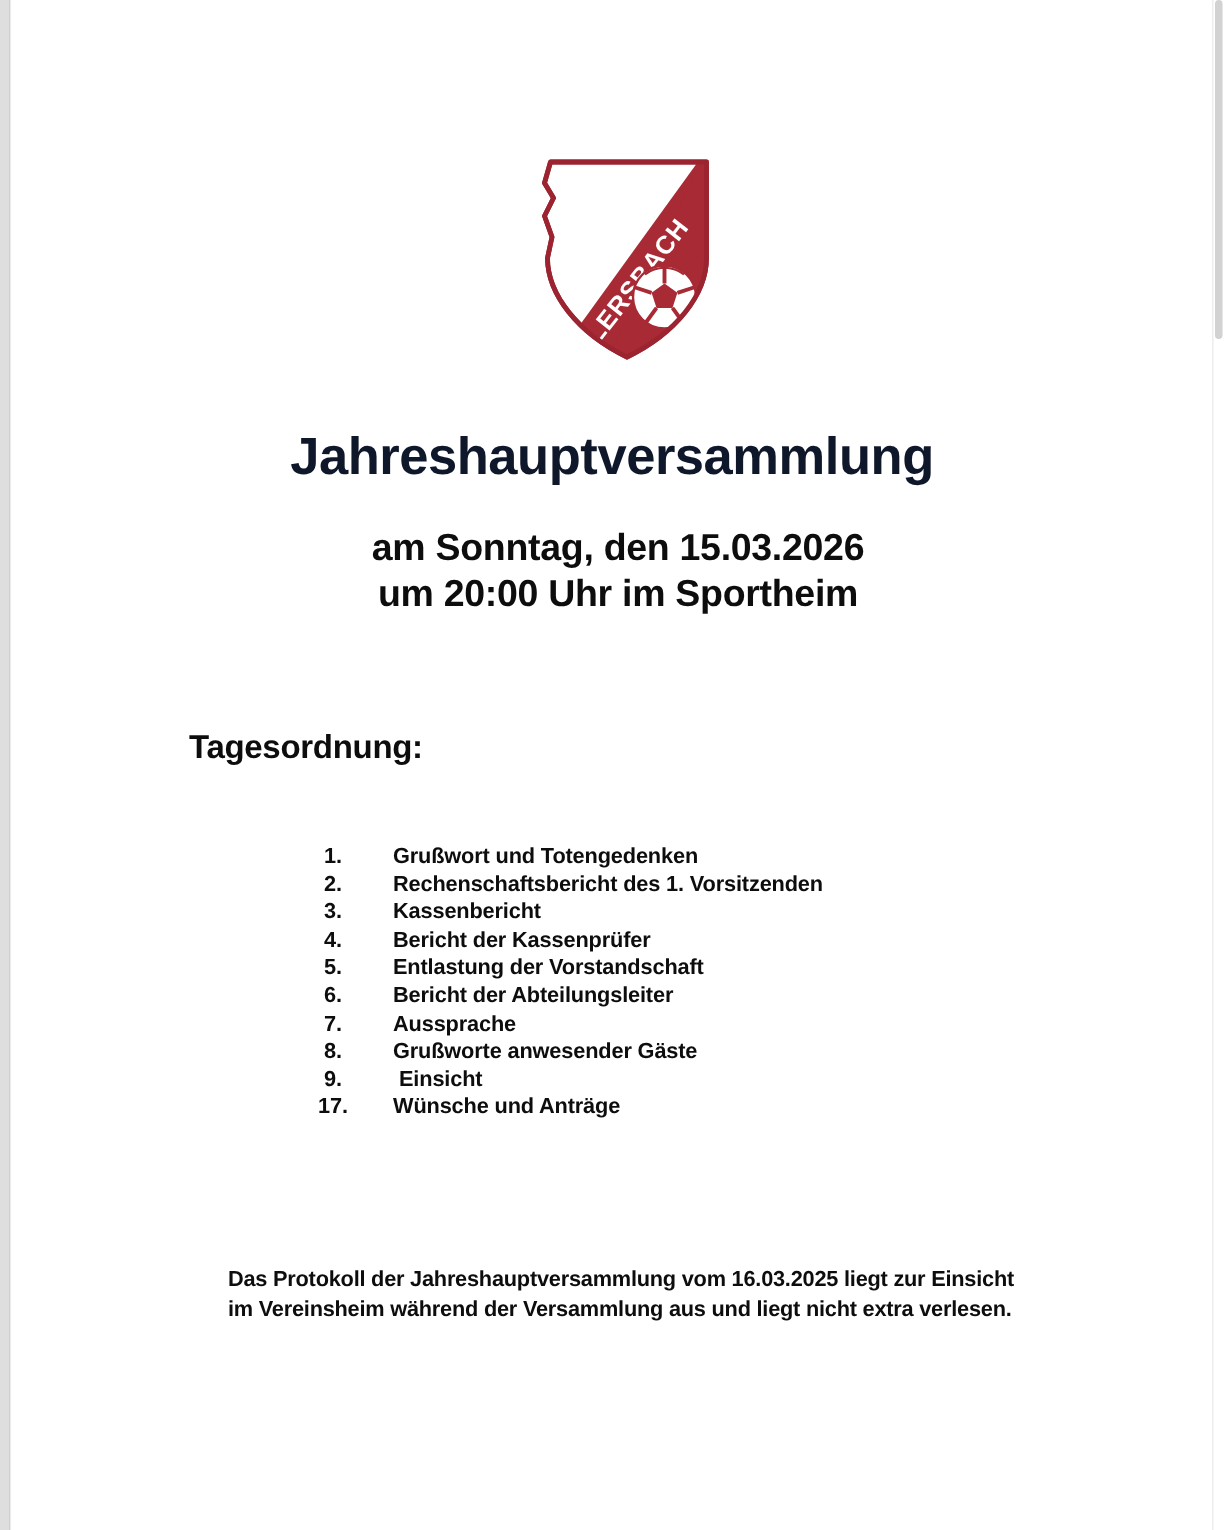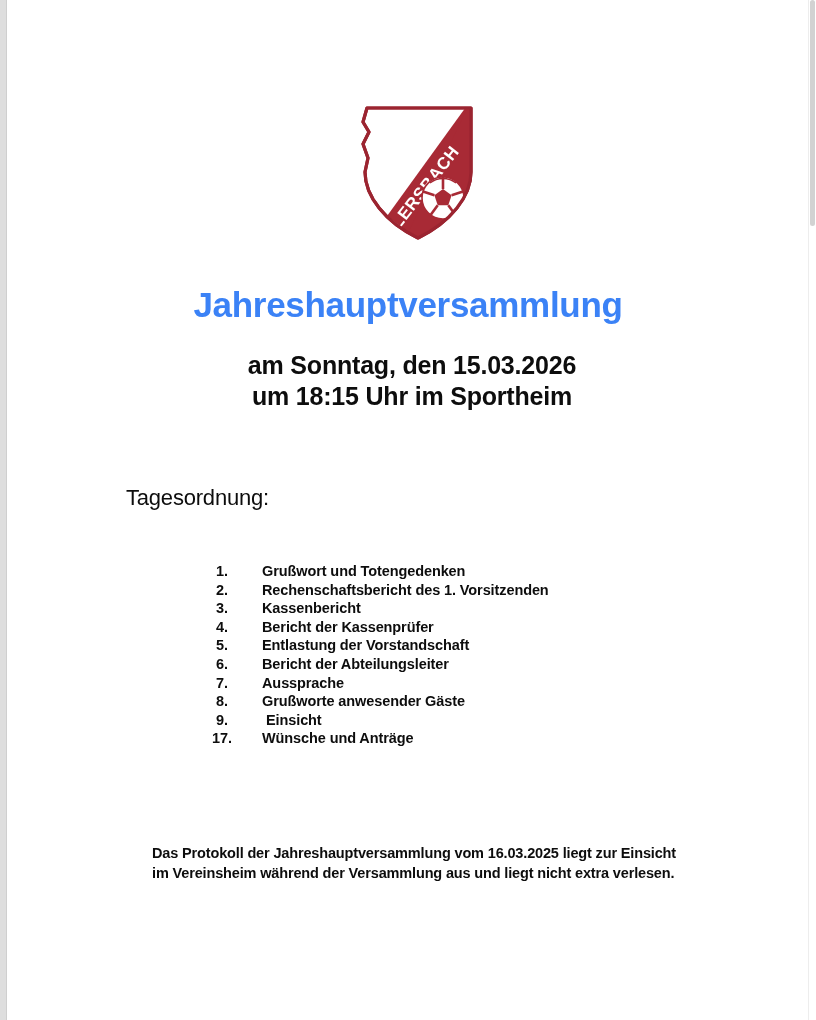--- a/index.html
+++ b/index.html
@@ -76,21 +76,21 @@
 
   
   .doc-title {
     position: absolute;
     left: 0;
     top: 285px;
     width: 802px;
     text-align: center;
     font-size: 35px;
     font-weight: bold;
-    color: #3b82f6;
+    color: #0f172a;
     letter-spacing: -0.3px;
   }
 
   .meeting-when {
     position: absolute;
     left: 4px;
     top: 350px;
     width: 802px;
     text-align: center;
     font-size: 25px;
@@ -98,21 +98,21 @@
     color: #0d0d0d;
     line-height: 31px;
     letter-spacing: -0.2px;
   }
 
   .agenda-heading {
     position: absolute;
     left: 119px;
     top: 485px;
     font-size: 22px;
-    font-weight: normal;
+    font-weight: bold;
     color: #0d0d0d;
     letter-spacing: -0.2px;
   }
 
   
   .agenda-list {
     position: absolute;
     left: 205px;
     top: 563px;
     width: 560px;
@@ -208,21 +208,21 @@
                  C10,96 30,122 63,138
                  C96,122 116,96 116,72
                  L116,8 Z" fill="none" stroke="#9b2430" stroke-width="3.2" stroke-linejoin="round"></path>
       </svg>
     </div>
 
     <div class="doc-title">Jahreshauptversammlung</div>
 
     <div class="meeting-when">
       <div>am Sonntag, den 15.03.2026</div>
-      <div>um 18:15 Uhr im Sportheim</div>
+      <div>um 20:00 Uhr im Sportheim</div>
     </div>
 
     <div class="agenda-heading">Tagesordnung:</div>
 
     <div class="agenda-list">
       <div class="agenda-item">
         <span class="agenda-num">1.</span>
         <span class="agenda-text">Grußwort und Totengedenken</span>
       </div>
       <div class="agenda-item">

